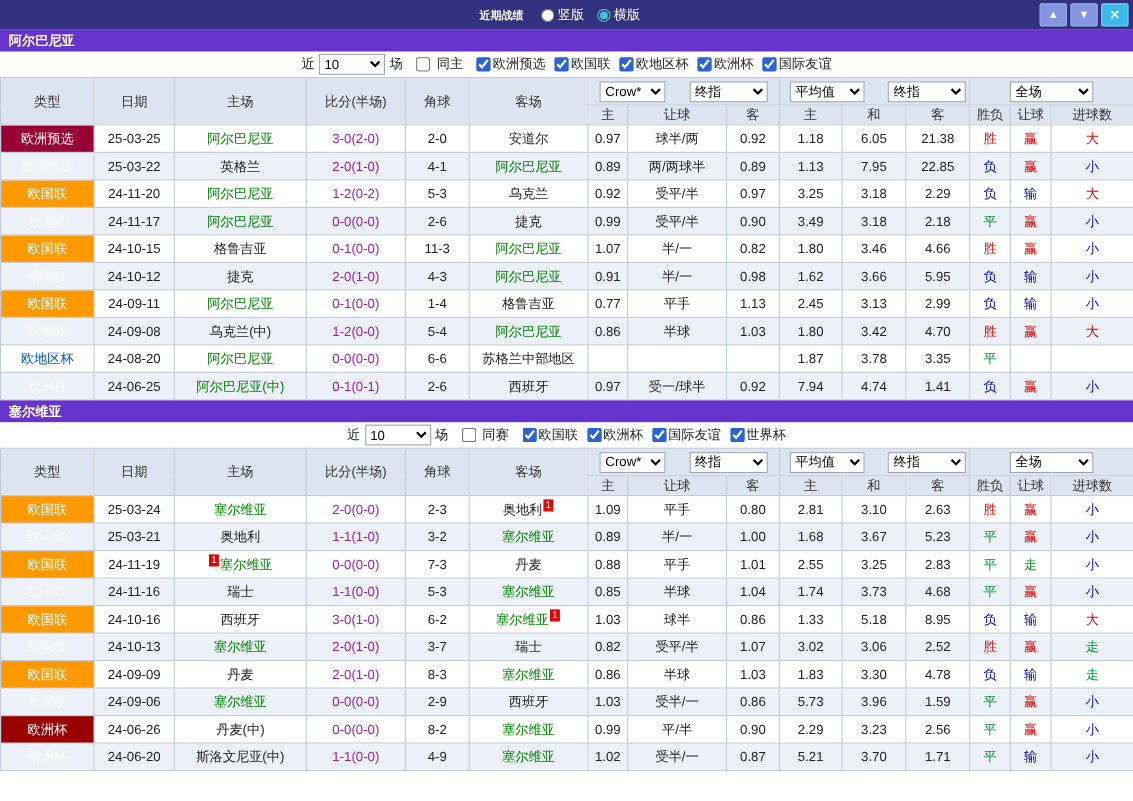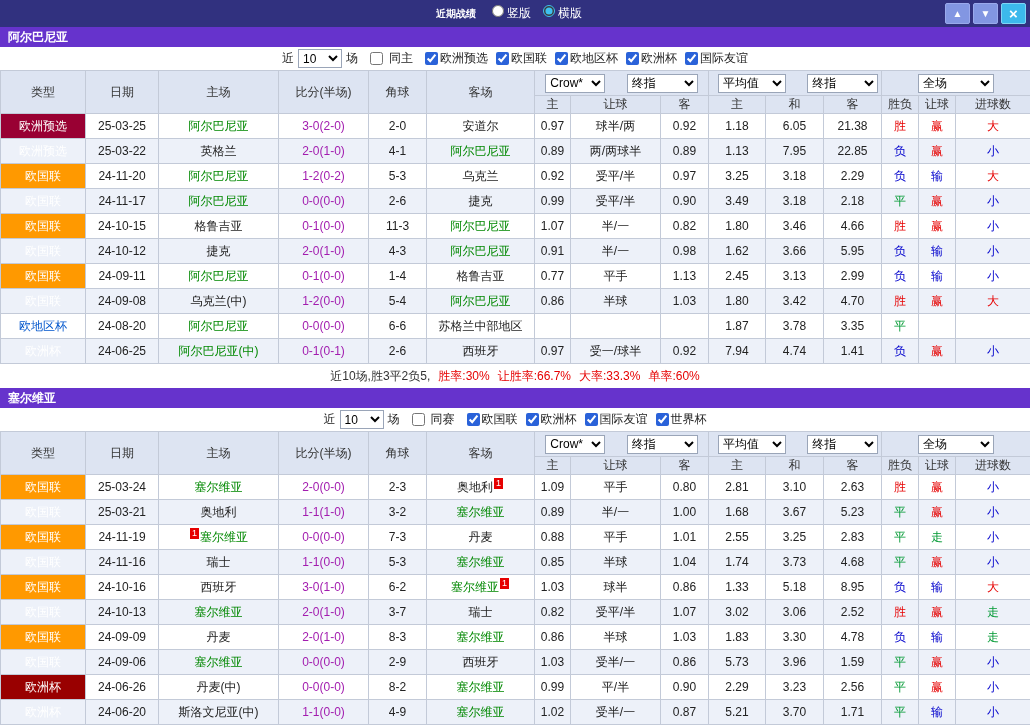--- a/index.html
+++ b/index.html
@@ -3,37 +3,37 @@
 <meta charset="utf-8">
 <style>
   * { box-sizing: border-box; margin: 0; padding: 0; }
   html,body { width:1030px; height:728px; overflow:hidden; background:#fff;
     font-family:"Liberation Sans","DejaVu Sans",sans-serif; font-size:12px; color:#222; }
 
   
   .topbar { height:27px; background:#31317f; color:#fff; display:flex; align-items:center;
     justify-content:center; position:relative; }
   .topbar-title { font-weight:bold; font-size:10px; margin-right:16px; }
-  .radio-opt { display:flex; align-items:flex-start; gap:3px; margin-right:12px; cursor:pointer; font-size:12px; }
+  .radio-opt { display:flex; align-items:center; gap:3px; margin-right:12px; cursor:pointer; font-size:12px; }
   .radio-opt input { accent-color:#3fc0f0; width:12px; height:12px; margin:0; }
   .topbar-buttons { position:absolute; right:4px; top:3px; display:flex; gap:3px; }
   .tb-btn { width:25px; height:21px; border:1px solid #9aa9ec; background:#8296e2; color:#fff;
     font-size:10px; line-height:1; cursor:pointer; border-radius:2px; padding:0; }
   .tb-btn.close { background:#3cb9ec; border-color:#7fd4f5; font-size:15px; font-weight:bold; }
 
   
   .section-bar { height:20px; background:#6633cc; color:#fff; font-weight:bold;
     display:flex; align-items:center; padding-left:8px; }
   .filter-row { height:23px; display:flex; align-items:center; justify-content:center; gap:4px; background:#fff; }
   .filter-row input[type=checkbox] { accent-color:#2a62d9; width:13px; height:13px; margin:0 2px 0 8px; }
   .comp-filters { display:flex; align-items:center; }
   .comp-filters label { display:flex; align-items:center; cursor:pointer; }
   .comp-filters input { accent-color:#2a62d9; width:13px; height:13px; margin:0 2px 0 6px; }
   select { font-size:12px; height:19px; border:1px solid #9aa5b8; background:#fff; }
-  .sel-count { width:44px; }
+  .sel-count { width:60px; }
   .sel-src { width:60px; }
   .sel-stage { width:71px; }
   .sel-avg { width:68px; }
   .sel-scope { width:76px; }
 
   
   table.grid { width:1030px; border-collapse:collapse; table-layout:fixed; text-align:center; }
   .grid th, .grid td { border:1px solid #c3cad8; font-weight:normal; padding:0;
     overflow:hidden; white-space:nowrap; }
   .grid thead th { background:#dde4f2; color:#333; }
@@ -329,27 +329,20 @@
           <td>0.92</td>
           <td>7.94</td>
           <td>4.74</td>
           <td>1.41</td>
           <td class="res blue">负</td>
           <td class="res red">赢</td>
           <td class="res blue">小</td>
         </tr>
       </tbody>
   </table>
-  <div class="summary">
-      <span class="black">近10场,胜3平2负5,</span>
-      <span class="red">胜率:30%</span>
-      <span class="red">让胜率:66.7%</span>
-      <span class="red">大率:33.3%</span>
-      <span class="red">单率:60%</span>
-    </div>
 </div>
 
 <div class="section">
   <div class="section-bar">
     <span>塞尔维亚</span>
   </div>
   <div class="filter-row">
     <span>近</span>
     <select class="sel-count"><option>10</option></select>
     <span>场</span>

